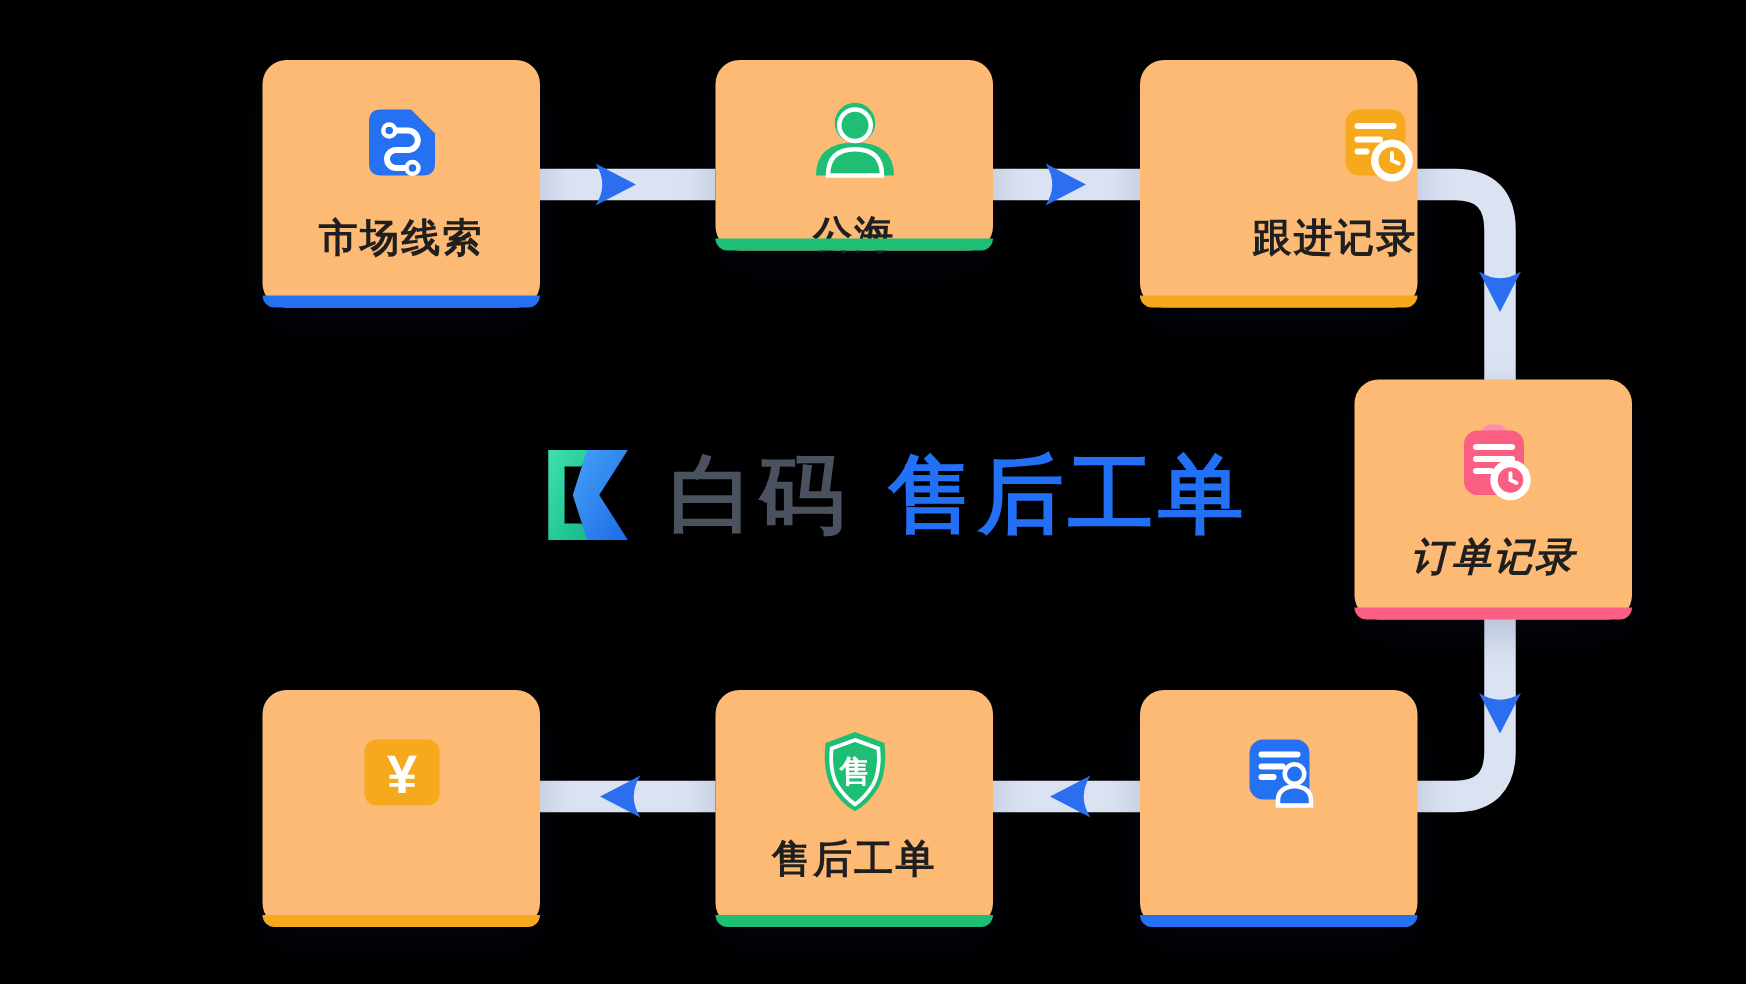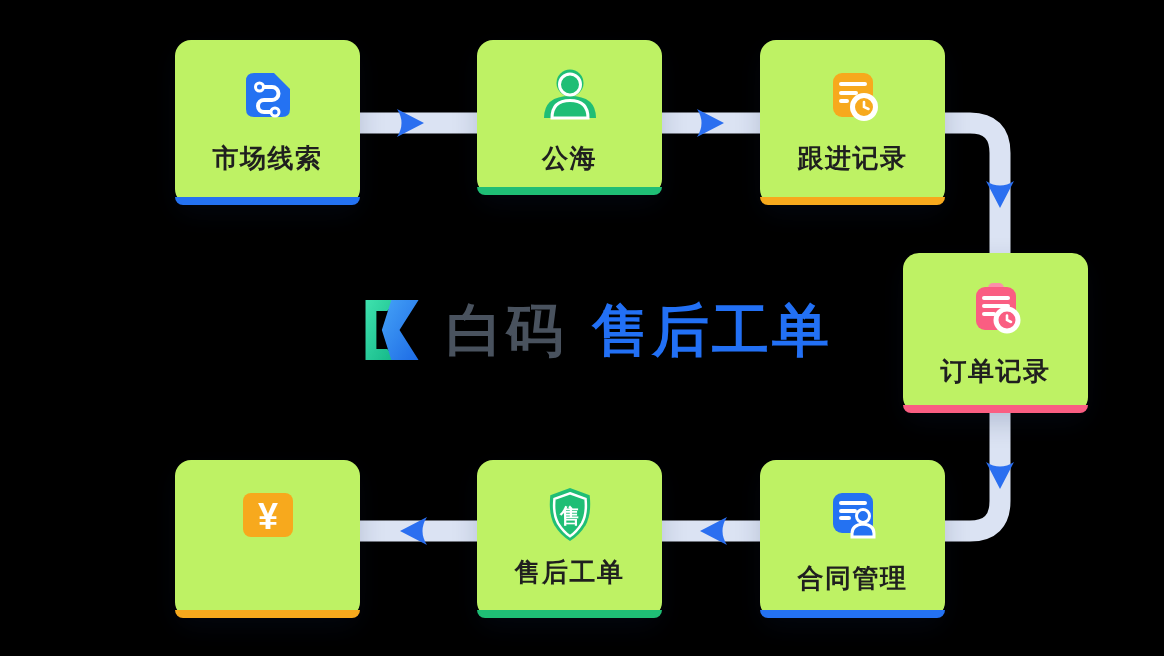--- a/index.html
+++ b/index.html
@@ -2,21 +2,21 @@
 <html><head>
 <meta charset="utf-8">
 <style>
   html,body{margin:0;padding:0;background:#000;}
   .canvas{
     position:relative;width:1164px;height:656px;background:#000;overflow:hidden;
     font-family:"Liberation Sans","DejaVu Sans",sans-serif;
   }
   svg.connector-layer{position:absolute;left:0;top:0;z-index:0;}
   .card{
-    position:absolute;width:185px;background:#bef264;border-radius:16px;
+    position:absolute;width:185px;background:#fdba74;border-radius:16px;
     display:flex;flex-direction:column;align-items:center;z-index:2;
     box-shadow:0 10px 26px rgba(15,35,80,0.18);
   }
   .card .icon-wrap{margin-top:26px;height:58px;display:flex;align-items:center;justify-content:center;}
   .card .label{
     margin-top:17px;font-size:26px;font-weight:700;color:#1f1f1f;letter-spacing:1.5px;white-space:nowrap;
   }
   .card .strip{
     position:absolute;left:0;right:0;bottom:0;height:8px;
     border-radius:0 0 16px 16px;
@@ -76,34 +76,34 @@
         <path d="M14,6 H34 L50,22 V42 Q50,50 42,50 H14 Q6,50 6,42 V14 Q6,6 14,6 Z" fill="#2472F2"></path>
         <path d="M24,20 H32 A6.5,6.5 0 0 1 32,33 H24 A6,6 0 0 0 24,45 H30" fill="none" stroke="#fff" stroke-width="4" stroke-linecap="round"></path>
         <circle cx="19.5" cy="20" r="4" stroke="#fff" stroke-width="3" fill="#2472F2"></circle>
         <circle cx="35" cy="45" r="4" stroke="#fff" stroke-width="3" fill="#2472F2"></circle>
       </svg>
     </div>
     <div class="label" style="color: rgb(31, 31, 31);">市场线索</div>
     <div class="strip" style="background-color: rgb(36, 114, 242);"></div>
   </div>
 
-  <div class="card" style="left:477px;top:40px;height:155px;align-items:center;">
+  <div class="card" style="left:477px;top:40px;height:127px;align-items:center;">
     <div class="icon-wrap">
       <svg width="62" height="56" viewBox="0 0 62 56">
         <circle cx="31" cy="16" r="13.5" fill="#1FBE75"></circle>
         <path d="M5,51 Q5,29 31,29 Q57,29 57,51 Z" fill="#1FBE75"></path>
         <circle cx="31" cy="17.5" r="10.5" stroke="#fff" stroke-width="3" fill="#1FBE75"></circle>
         <path d="M13,51 Q13,33.5 31,33.5 Q49,33.5 49,51 Z" stroke="#fff" stroke-width="3" fill="#1FBE75"></path>
       </svg>
     </div>
     <div class="label" style="color: rgb(31, 31, 31);">公海</div>
     <div class="strip" style="background-color: rgb(31, 190, 117);"></div>
   </div>
 
-  <div class="card" style="left:760px;top:40px;height:165px;">
+  <div class="card" style="left:760px;top:40px;height:165px;align-items:flex-end;">
     <div class="icon-wrap">
       <svg width="56" height="56" viewBox="0 0 56 56">
         <rect x="8" y="6" width="40" height="44" rx="9" fill="#F7A91D"></rect>
         <path d="M16,17 H40 M16,26 H31 M16,34 H22" stroke="#fff" stroke-width="4" stroke-linecap="round"></path>
         <circle cx="39" cy="40" r="14" fill="#fff"></circle>
         <circle cx="39" cy="40" r="10.5" stroke="#fff" stroke-width="3" fill="#F7A91D"></circle>
         <path d="M39,35 V40 L43.5,42" fill="none" stroke="#fff" stroke-width="2.6" stroke-linecap="round"></path>
       </svg>
     </div>
     <div class="label" style="color: rgb(31, 31, 31);">跟进记录</div>
@@ -114,34 +114,33 @@
     <div class="icon-wrap">
       <svg width="56" height="56" viewBox="0 0 56 56">
         <rect x="20" y="3" width="16" height="10" rx="5" fill="#FB90A9"></rect>
         <rect x="8" y="7" width="40" height="43" rx="9" fill="#FA5E82"></rect>
         <path d="M16,18 H40 M16,26 H40 M16,34 H26" stroke="#fff" stroke-width="4" stroke-linecap="round"></path>
         <circle cx="39" cy="40" r="13.5" fill="#fff"></circle>
         <circle cx="39" cy="40" r="10" stroke="#fff" stroke-width="3" fill="#FA5E82"></circle>
         <path d="M39,35.5 V40 L43,42" fill="none" stroke="#fff" stroke-width="2.6" stroke-linecap="round"></path>
       </svg>
     </div>
-    <div class="label" style="color: rgb(31, 31, 31);">订单记录</div>
+    <div class="label" style="color: rgb(31, 31, 31); font-style: italic;">订单记录</div>
     <div class="strip" style="background-color: rgb(250, 94, 130);"></div>
   </div>
 
   <div class="card" style="left:760px;top:460px;height:158px;">
     <div class="icon-wrap">
       <svg width="56" height="56" viewBox="0 0 56 56">
         <rect x="8" y="6" width="40" height="40" rx="9" fill="#2472F2"></rect>
         <path d="M16,16 H40 M16,24 H30 M16,31 H24" stroke="#fff" stroke-width="4" stroke-linecap="round"></path>
         <circle cx="38" cy="29" r="6.5" stroke="#fff" stroke-width="3" fill="#2472F2"></circle>
         <path d="M27,50 V46.5 Q27,38 38,37 Q49,38 49,46.5 V50 Z" stroke="#fff" stroke-width="3" fill="#2472F2"></path>
       </svg>
     </div>
-    <div class="label" style="color: rgb(31, 31, 31);">合同管理</div>
     <div class="strip" style="background-color: rgb(36, 114, 242);"></div>
   </div>
 
   <div class="card" style="left:477px;top:460px;height:158px;">
     <div class="icon-wrap">
       <svg width="58" height="58" viewBox="0 0 56 56">
         <path d="M28,2 L47,9 Q49,27 43,38 Q37,48 28,53 Q19,48 13,38 Q7,27 9,9 Z" fill="#1FBE75"></path>
         <path d="M28,7 L43,12.5 Q44.5,27 39.5,36 Q34.5,44 28,48.5 Q21.5,44 16.5,36 Q11.5,27 13,12.5 Z" fill="none" stroke="#fff" stroke-width="2.4"></path>
         <text x="28" y="28" text-anchor="middle" dominant-baseline="central" fill="#ffffff" font-size="20" font-weight="700">售</text>
       </svg>

